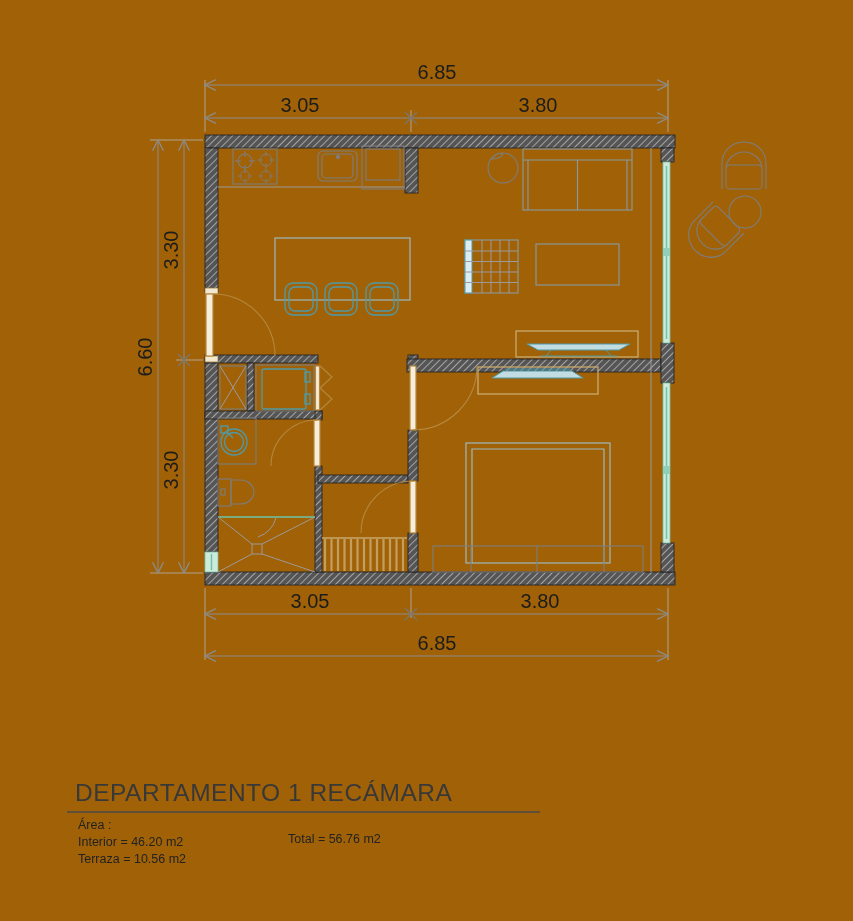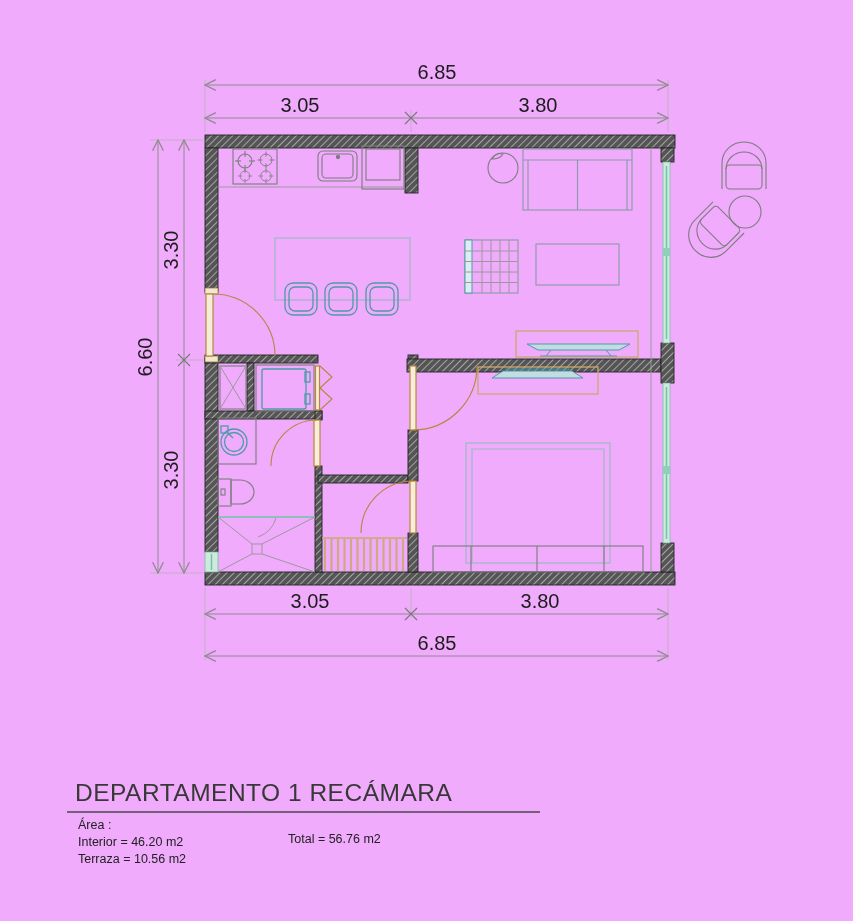--- a/index.html
+++ b/index.html
@@ -1,21 +1,21 @@
 <!DOCTYPE html>
 <html style="--wall: #555555; --door: #b5873e; --wood: #c9a96e; --fixture: #4f9aa8; --glass: #cdeadd; --glass_line: #6ec4a8; --furniture: #879ba3; --dim_line: #8c8c8c; --text: #1c1c1c;"><head>
 <meta charset="utf-8">
 <style>
   :root{
     --wall:#555555; --door:#b5873e; --wood:#c9a96e; --fixture:#4f9aa8;
     --glass:#cdeadd; --glass_line:#6ec4a8; --furniture:#879ba3;
     --dim_line:#8c8c8c; --text:#1c1c1c;
   }
   html,body{margin:0;padding:0;background:#ffffff;font-family:"Liberation Sans",sans-serif;}
-  .page{width:853px;height:921px;position:relative;background:#f0abfc;overflow:hidden;}
+  .page{width:853px;height:921px;position:relative;background:#a16207;overflow:hidden;}
   svg{display:block;}
   text{font-family:"Liberation Sans",sans-serif;fill:var(--text);}
   .wall{fill:url(#hatch);stroke:#242424;stroke-width:.9;}
   .glass{fill:var(--glass);stroke:#7bbfa6;stroke-width:.8;}
   .glassline{stroke:var(--glass_line);stroke-width:1.5;}
   .mullion{fill:#8fd0ba;stroke:none;}
   .doorleaf{fill:#f7eed9;stroke:var(--door);stroke-width:1.2;}
   .door{stroke:var(--door);fill:none;stroke-width:1.1;}
   .jamb{fill:#f3e7cf;stroke:#8a6a30;stroke-width:.7;}
   .fix{stroke:var(--fixture);fill:none;stroke-width:1.3;}

